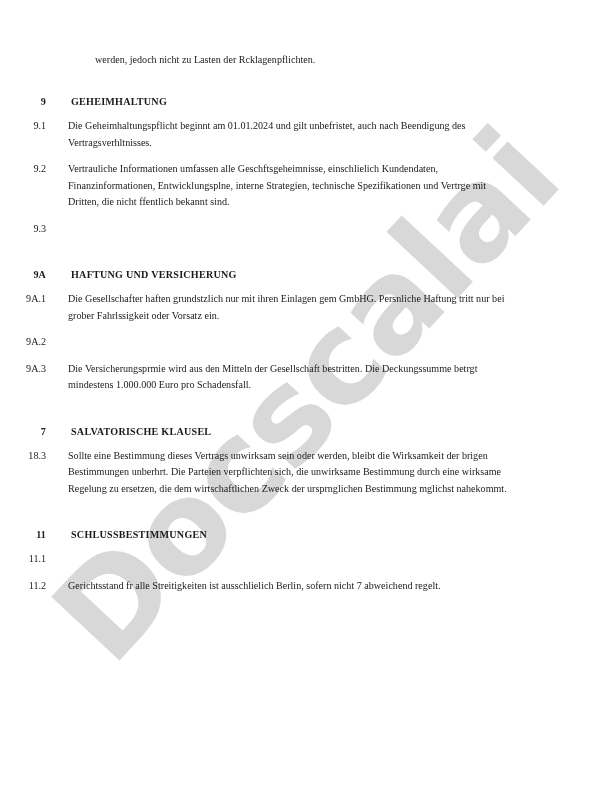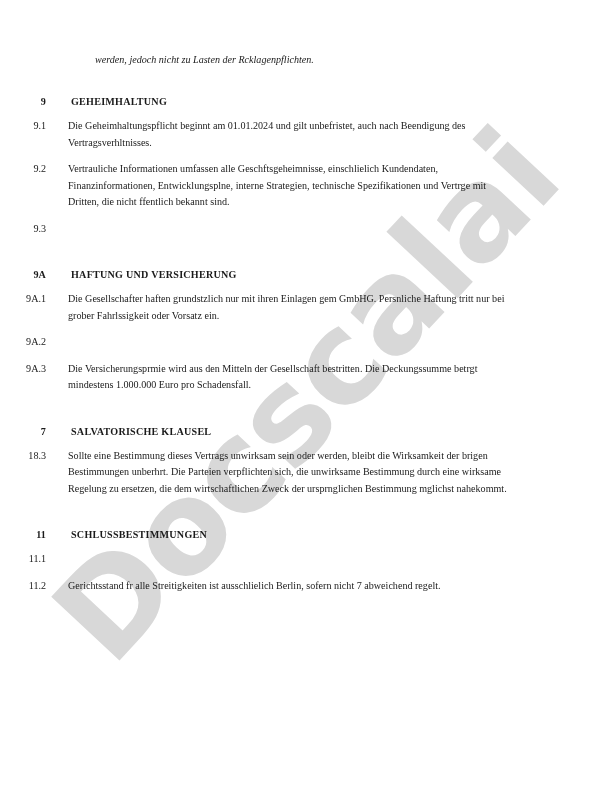--- a/index.html
+++ b/index.html
@@ -56,21 +56,20 @@
     padding: 0;
   }
 
   .intro-line {
     position: absolute;
     left: 95px;
     top: 52px;
     width: 450px;
     font-size: 10.1px;
     line-height: 16px;
-    font-style: italic;
   }
 
   .doc-body {
     position: absolute;
     left: 0;
     top: 96px;
     width: 612px;
   }
 
   .section {

